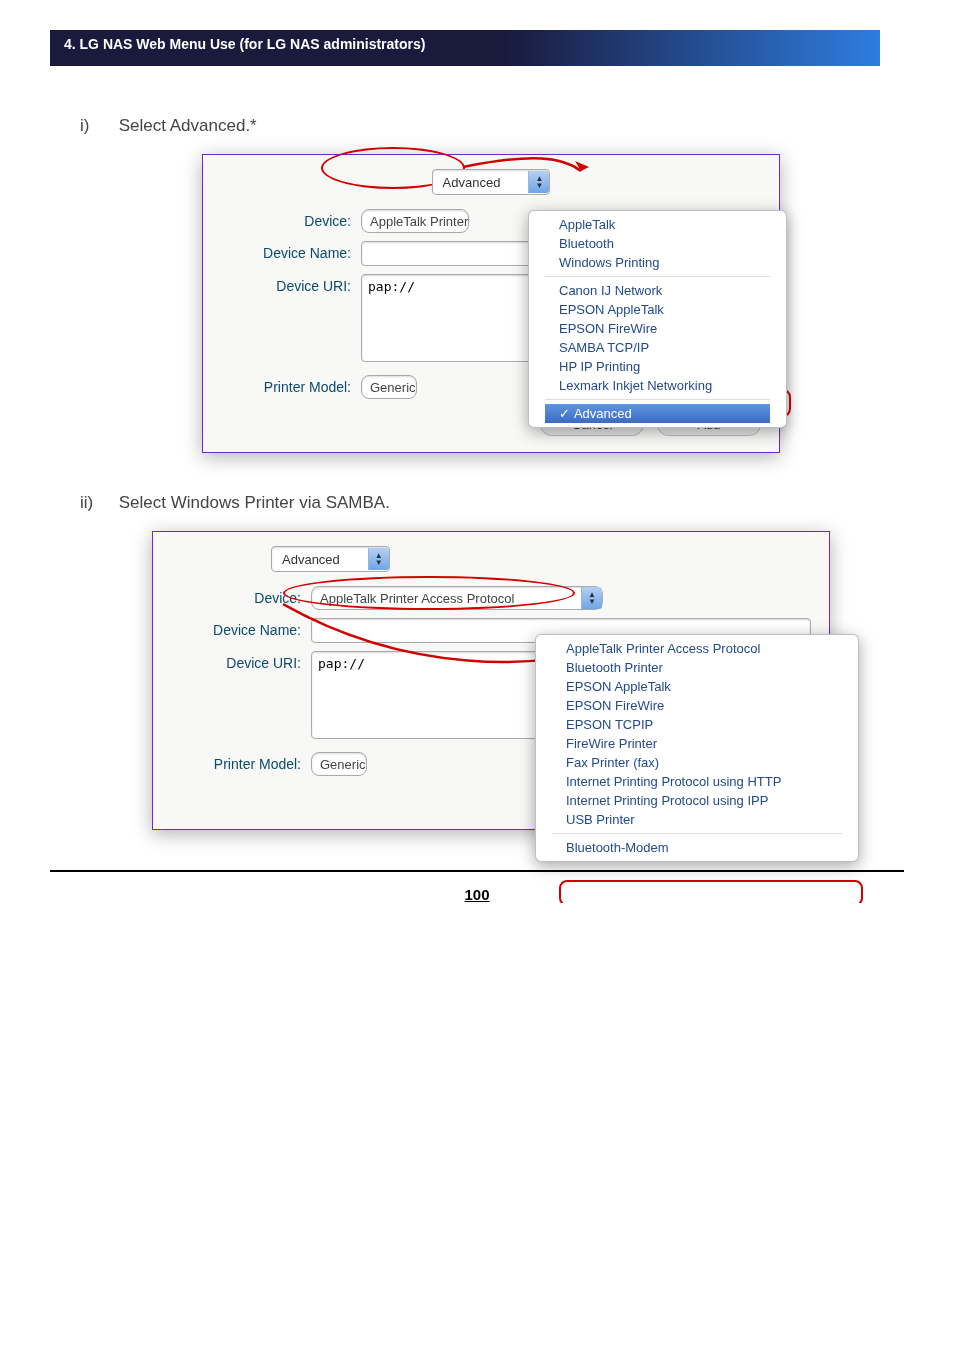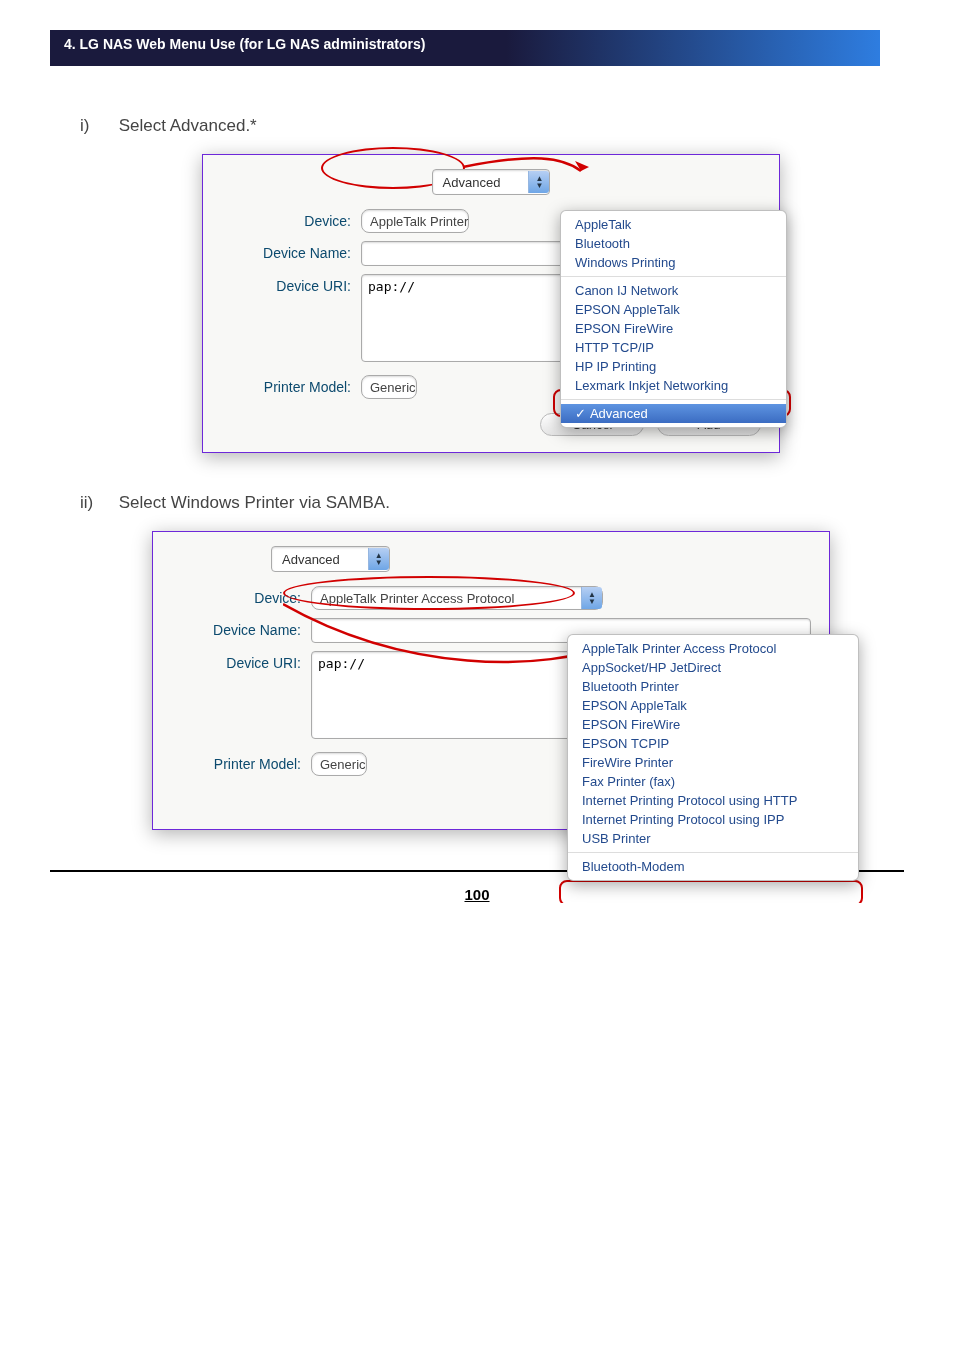--- a/index.html
+++ b/index.html
@@ -101,21 +101,21 @@
     margin-left:8px;
   }
   .dropdown-menu {
     position:absolute;
     background:#fff;
     border:1px solid rgba(0,0,0,0.25);
     border-radius:6px;
     box-shadow: 0 4px 16px rgba(0,0,0,0.35);
     font-size:13px;
     color:#234a8d;
-    padding:4px 0;
+    padding:4px 16px;
     z-index:10;
   }
   .dropdown-menu .group { padding:2px 14px; }
   .dropdown-menu hr { border:none; border-top:1px solid #ddd; margin:4px 0; }
   .dropdown-menu .selected {
     background: linear-gradient(#5e94e1,#3b6cc2);
     color:#fff; padding:2px 14px;
   }
   .dropdown-menu .checkmark { color:#fff; margin-right:4px; }
   .red-arrow-svg { position:absolute; pointer-events:none; }
@@ -208,21 +208,21 @@
       </div>
 
       <div class="dropdown-menu" style="right:-8px; top:55px; width:225px;">
         <div class="group">AppleTalk</div>
         <div class="group">Bluetooth</div>
         <div class="group">Windows Printing</div>
         <hr>
         <div class="group">Canon IJ Network</div>
         <div class="group">EPSON AppleTalk</div>
         <div class="group">EPSON FireWire</div>
-        <div class="group">HTTP TCP/IP</div>
+        <div class="group">SAMBA TCP/IP</div>
         <div class="group">HP IP Printing</div>
         <div class="group">Lexmark Inkjet Networking</div>
         <hr>
         <div class="selected">
           <span class="checkmark">✓</span><span>Advanced</span>
         </div>
       </div>
       <div class="red-box" style="right:-12px; top:234px; width:234px; height:24px;"></div>
     </div>
   </div>
@@ -280,21 +280,20 @@
           </div>
         </div>
       </div>
 
       <div class="btnrow">
         <span class="mac-btn" style="min-width:10px;">C</span>
       </div>
 
       <div class="dropdown-menu" style="right:-30px; top:102px; width:290px;">
         <div class="group">AppleTalk Printer Access Protocol</div>
-        <div class="group">AppSocket/HP JetDirect</div>
         <div class="group">Bluetooth Printer</div>
         <div class="group">EPSON AppleTalk</div>
         <div class="group">EPSON FireWire</div>
         <div class="group">EPSON TCPIP</div>
         <div class="group">FireWire Printer</div>
         <div class="group">Fax Printer (fax)</div>
         <div class="group">Internet Printing Protocol using HTTP</div>
         <div class="group">Internet Printing Protocol using IPP</div>
         <div class="group">USB Printer</div>
         <hr>

